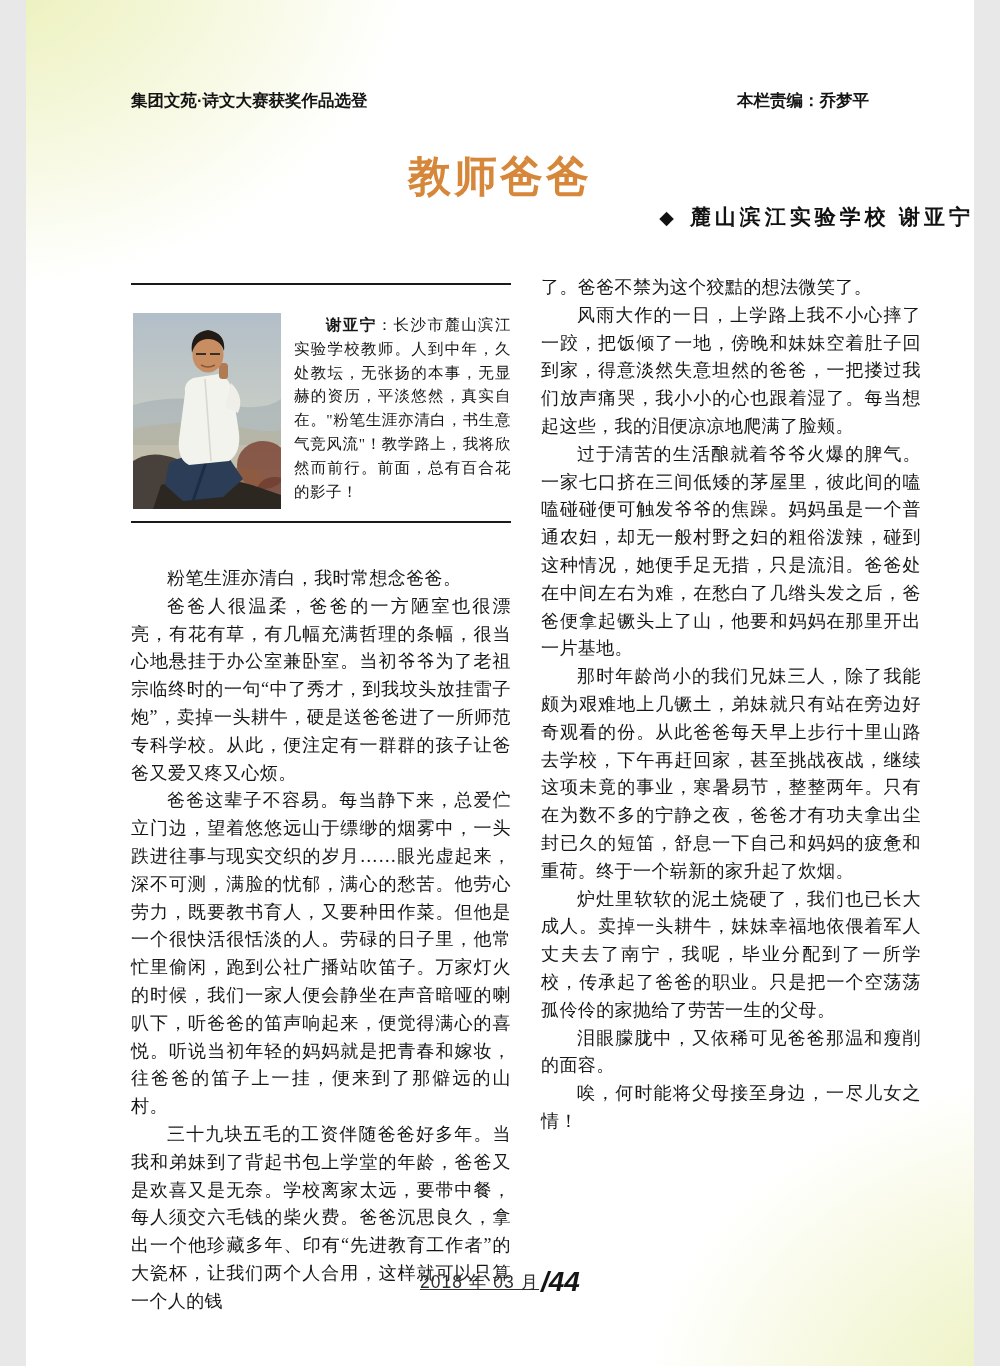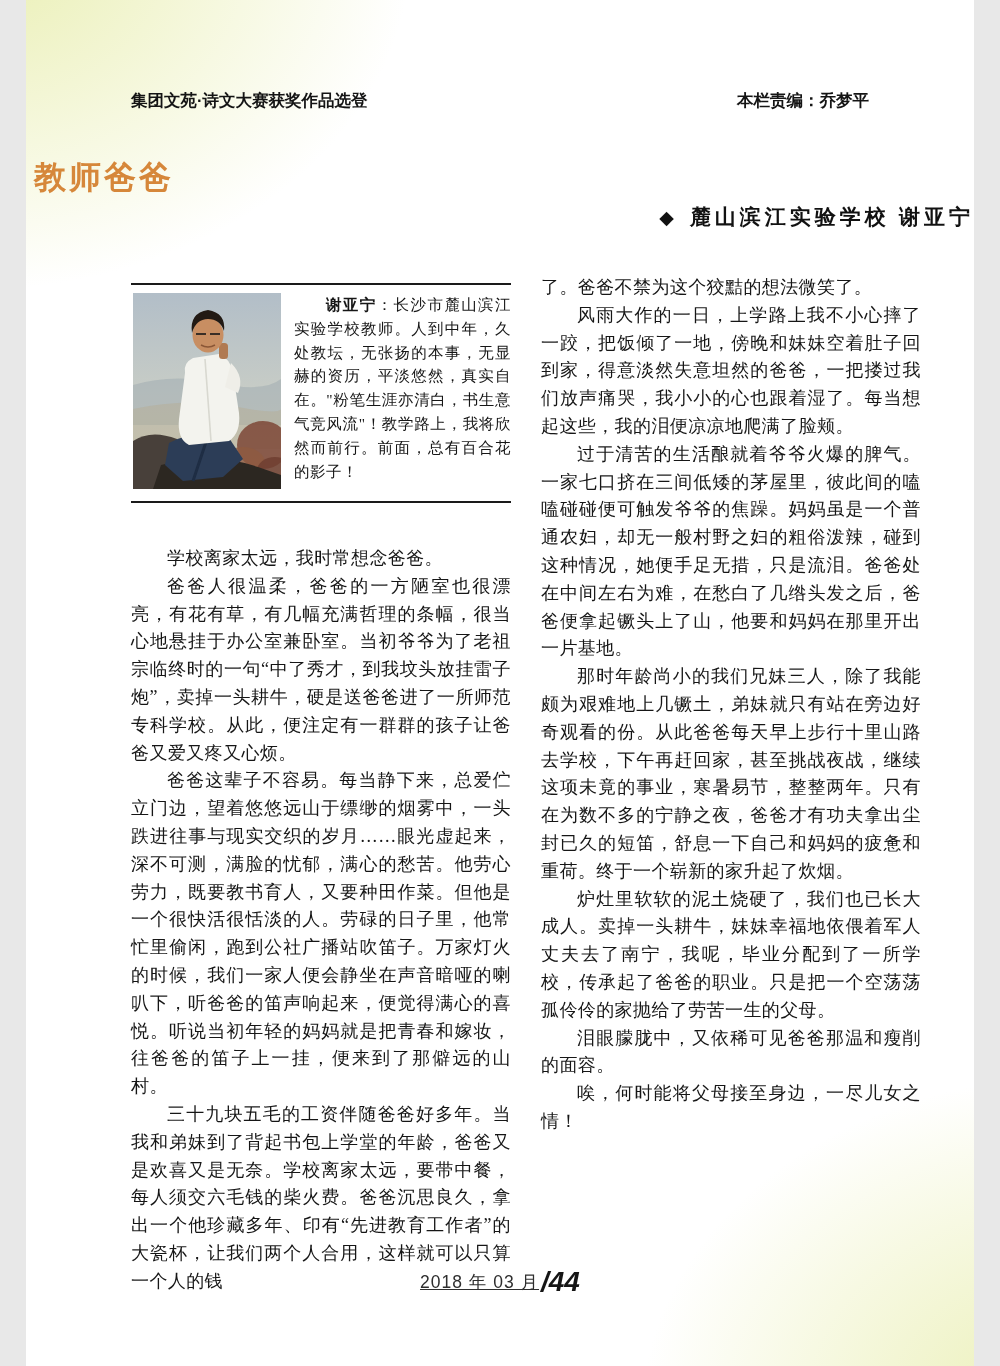--- a/index.html
+++ b/index.html
@@ -16,39 +16,39 @@
     color:#1c1c1c;
   }
   .header{
     position:absolute;top:90px;left:105px;right:105px;
     display:flex;justify-content:space-between;align-items:baseline;
     font-family:"Liberation Sans","DejaVu Sans",sans-serif;
     font-weight:bold;font-size:16.5px;color:#141414;
   }
   .title{
     position:absolute;top:148px;left:0;width:100%;
-    text-align:left;font-size:32px;font-weight:bold;
-    letter-spacing:3px;margin:8px;
+    text-align:center;font-size:43px;font-weight:bold;
+    letter-spacing:3px;margin:0;
   }
   .byline{
     position:absolute;top:203px;left:0;width:100%;
     text-align:right;font-size:21px;font-weight:bold;
     letter-spacing:4px;color:#111;
   }
   .byline .diamond{font-size:19px;margin-right:16px;letter-spacing:0;}
   .columns{
     position:absolute;top:274px;left:105px;width:790px;
     display:flex;gap:30px;
   }
   .col{width:380px;}
   .bio-box{
     margin-top:9px;
     border-top:2px solid #1a1a1a;
     border-bottom:2px solid #1a1a1a;
-    padding:8px 0 12px 2px;
+    padding:28px 0 12px 2px;
     display:flex;gap:13px;
     margin-bottom:42px;
   }
   .photo{width:148px;height:196px;flex:0 0 auto;display:block;}
   .bio-text{
     flex:1;font-size:15.5px;line-height:23.8px;
     text-align:justify;color:#161616;
     letter-spacing:0.5px;
   }
   .bio-text .bio-name{font-weight:bold;}
@@ -115,21 +115,21 @@
           <rect x="86" y="50" width="9" height="16" rx="3.5" fill="#b07a52"></rect>
           <ellipse cx="75" cy="42" rx="15.5" ry="17.5" fill="#c88e62"></ellipse>
           <path d="M59 40 Q56 20 75 17 Q93 20 91 38 Q87 26 75 26 Q63 26 59 40 Z" fill="#221a14"></path>
           <path d="M63 41 h10 M77 41 h10" stroke="#3a2e26" stroke-width="2" fill="none"></path>
           <path d="M68 52 Q75 56 82 52" stroke="#8a5636" stroke-width="1.5" fill="none"></path>
         </svg>
         <div class="bio-text"><span class="bio-lead"></span><span class="bio-name">谢亚宁</span><span>：</span><span>长沙市麓山滨江实验学校教师。人到中年，久处教坛，无张扬的本事，无显赫的资历，平淡悠然，真实自在。"粉笔生涯亦清白，书生意气竞风流"！教学路上，我将欣然而前行。前面，总有百合花的影子！</span></div>
       </div>
 
       <div class="paragraphs">
-          <p class="para indent">学校离家太远，我时常想念爸爸。</p>
+          <p class="para indent">粉笔生涯亦清白，我时常想念爸爸。</p>
           <p class="para indent">爸爸人很温柔，爸爸的一方陋室也很漂亮，有花有草，有几幅充满哲理的条幅，很当心地悬挂于办公室兼卧室。当初爷爷为了老祖宗临终时的一句“中了秀才，到我坟头放挂雷子炮”，卖掉一头耕牛，硬是送爸爸进了一所师范专科学校。从此，便注定有一群群的孩子让爸爸又爱又疼又心烦。</p>
           <p class="para indent">爸爸这辈子不容易。每当静下来，总爱伫立门边，望着悠悠远山于缥缈的烟雾中，一头跌进往事与现实交织的岁月……眼光虚起来，深不可测，满脸的忧郁，满心的愁苦。他劳心劳力，既要教书育人，又要种田作菜。但他是一个很快活很恬淡的人。劳碌的日子里，他常忙里偷闲，跑到公社广播站吹笛子。万家灯火的时候，我们一家人便会静坐在声音暗哑的喇叭下，听爸爸的笛声响起来，便觉得满心的喜悦。听说当初年轻的妈妈就是把青春和嫁妆，往爸爸的笛子上一挂，便来到了那僻远的山村。</p>
           <p class="para indent">三十九块五毛的工资伴随爸爸好多年。当我和弟妹到了背起书包上学堂的年龄，爸爸又是欢喜又是无奈。学校离家太远，要带中餐，每人须交六毛钱的柴火费。爸爸沉思良久，拿出一个他珍藏多年、印有“先进教育工作者”的大瓷杯，让我们两个人合用，这样就可以只算一个人的钱</p>
         </div>
     </div>
 
     <div class="col">
       <div class="paragraphs">
           <p class="para">了。爸爸不禁为这个狡黠的想法微笑了。</p>
           <p class="para indent">风雨大作的一日，上学路上我不小心摔了一跤，把饭倾了一地，傍晚和妹妹空着肚子回到家，得意淡然失意坦然的爸爸，一把搂过我们放声痛哭，我小小的心也跟着湿了。每当想起这些，我的泪便凉凉地爬满了脸颊。</p>

